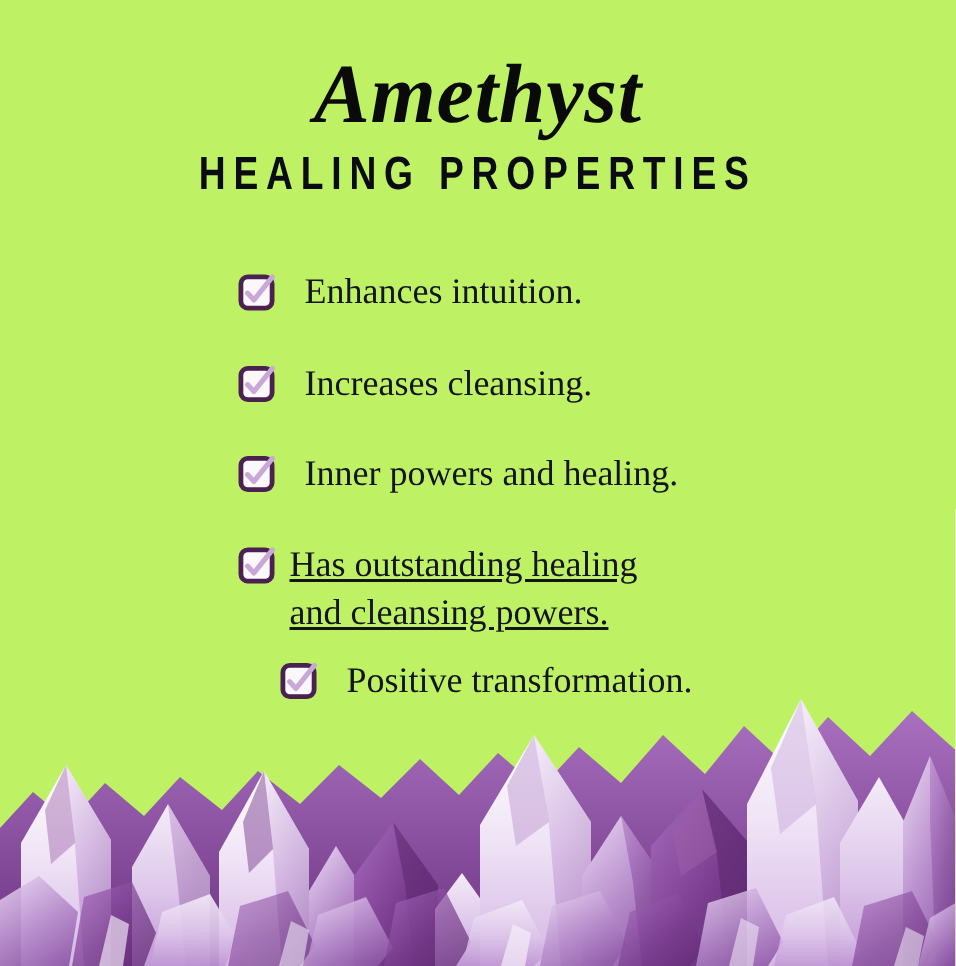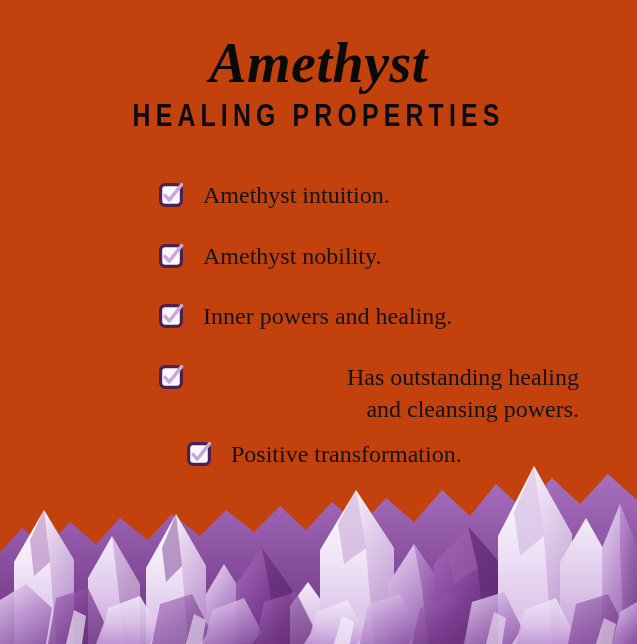--- a/index.html
+++ b/index.html
@@ -4,21 +4,21 @@
 <style>
   html, body {
     margin: 0;
     padding: 0;
     background: #ffffff;
   }
   #poster {
     position: relative;
     width: 637px;
     height: 644px;
-    background: #c2410c;
+    background: #bef264;
     overflow: hidden;
     font-family: "Liberation Serif", serif;
   }
 
   
   #header {
     position: absolute;
     top: 0; left: 0;
     width: 637px;
     text-align: center;
@@ -76,21 +76,21 @@
 
   .row-text {
     flex: 1 1 auto;
     padding-left: 20px;
     font-family: "Liberation Serif", serif;
     font-size: 24px;
     line-height: 1.32;
     color: #14141c;
     white-space: pre-line;
   }
-  .row-text.centered { text-align: right; padding-left: 10px; }
+  .row-text.centered { text-align: left; padding-left: 10px; text-decoration: underline; }
 
   
   #crystals {
     position: absolute;
     left: 0;
     bottom: 0;
     width: 637px;
     height: 200px;
     z-index: 1;
   }
@@ -108,31 +108,31 @@
 
   <div id="list">
 
     <div class="row">
       <span class="cbox">
         <svg viewBox="0 0 24 24" xmlns="http://www.w3.org/2000/svg">
           <rect x="1.6" y="1.6" width="20.8" height="20.8" rx="4.6" ry="4.6" fill="#fbf8fc" stroke="#4a2150" stroke-width="3.2"></rect>
           <path d="M6 12.4 L10.3 17 L22.6 1.6" fill="none" stroke="#c9a8d8" stroke-width="3.4" stroke-linecap="round" stroke-linejoin="round"></path>
         </svg>
       </span>
-      <span class="row-text">Amethyst intuition.</span>
-    </div>
-
-    <div class="row">
-      <span class="cbox">
-        <svg viewBox="0 0 24 24" xmlns="http://www.w3.org/2000/svg">
-          <rect x="1.6" y="1.6" width="20.8" height="20.8" rx="4.6" ry="4.6" fill="#fbf8fc" stroke="#4a2150" stroke-width="3.2"></rect>
-          <path d="M6 12.4 L10.3 17 L22.6 1.6" fill="none" stroke="#c9a8d8" stroke-width="3.4" stroke-linecap="round" stroke-linejoin="round"></path>
-        </svg>
-      </span>
-      <span class="row-text">Amethyst nobility.</span>
+      <span class="row-text">Enhances intuition.</span>
+    </div>
+
+    <div class="row">
+      <span class="cbox">
+        <svg viewBox="0 0 24 24" xmlns="http://www.w3.org/2000/svg">
+          <rect x="1.6" y="1.6" width="20.8" height="20.8" rx="4.6" ry="4.6" fill="#fbf8fc" stroke="#4a2150" stroke-width="3.2"></rect>
+          <path d="M6 12.4 L10.3 17 L22.6 1.6" fill="none" stroke="#c9a8d8" stroke-width="3.4" stroke-linecap="round" stroke-linejoin="round"></path>
+        </svg>
+      </span>
+      <span class="row-text">Increases cleansing.</span>
     </div>
 
     <div class="row">
       <span class="cbox">
         <svg viewBox="0 0 24 24" xmlns="http://www.w3.org/2000/svg">
           <rect x="1.6" y="1.6" width="20.8" height="20.8" rx="4.6" ry="4.6" fill="#fbf8fc" stroke="#4a2150" stroke-width="3.2"></rect>
           <path d="M6 12.4 L10.3 17 L22.6 1.6" fill="none" stroke="#c9a8d8" stroke-width="3.4" stroke-linecap="round" stroke-linejoin="round"></path>
         </svg>
       </span>
       <span class="row-text">Inner powers and healing.</span>

